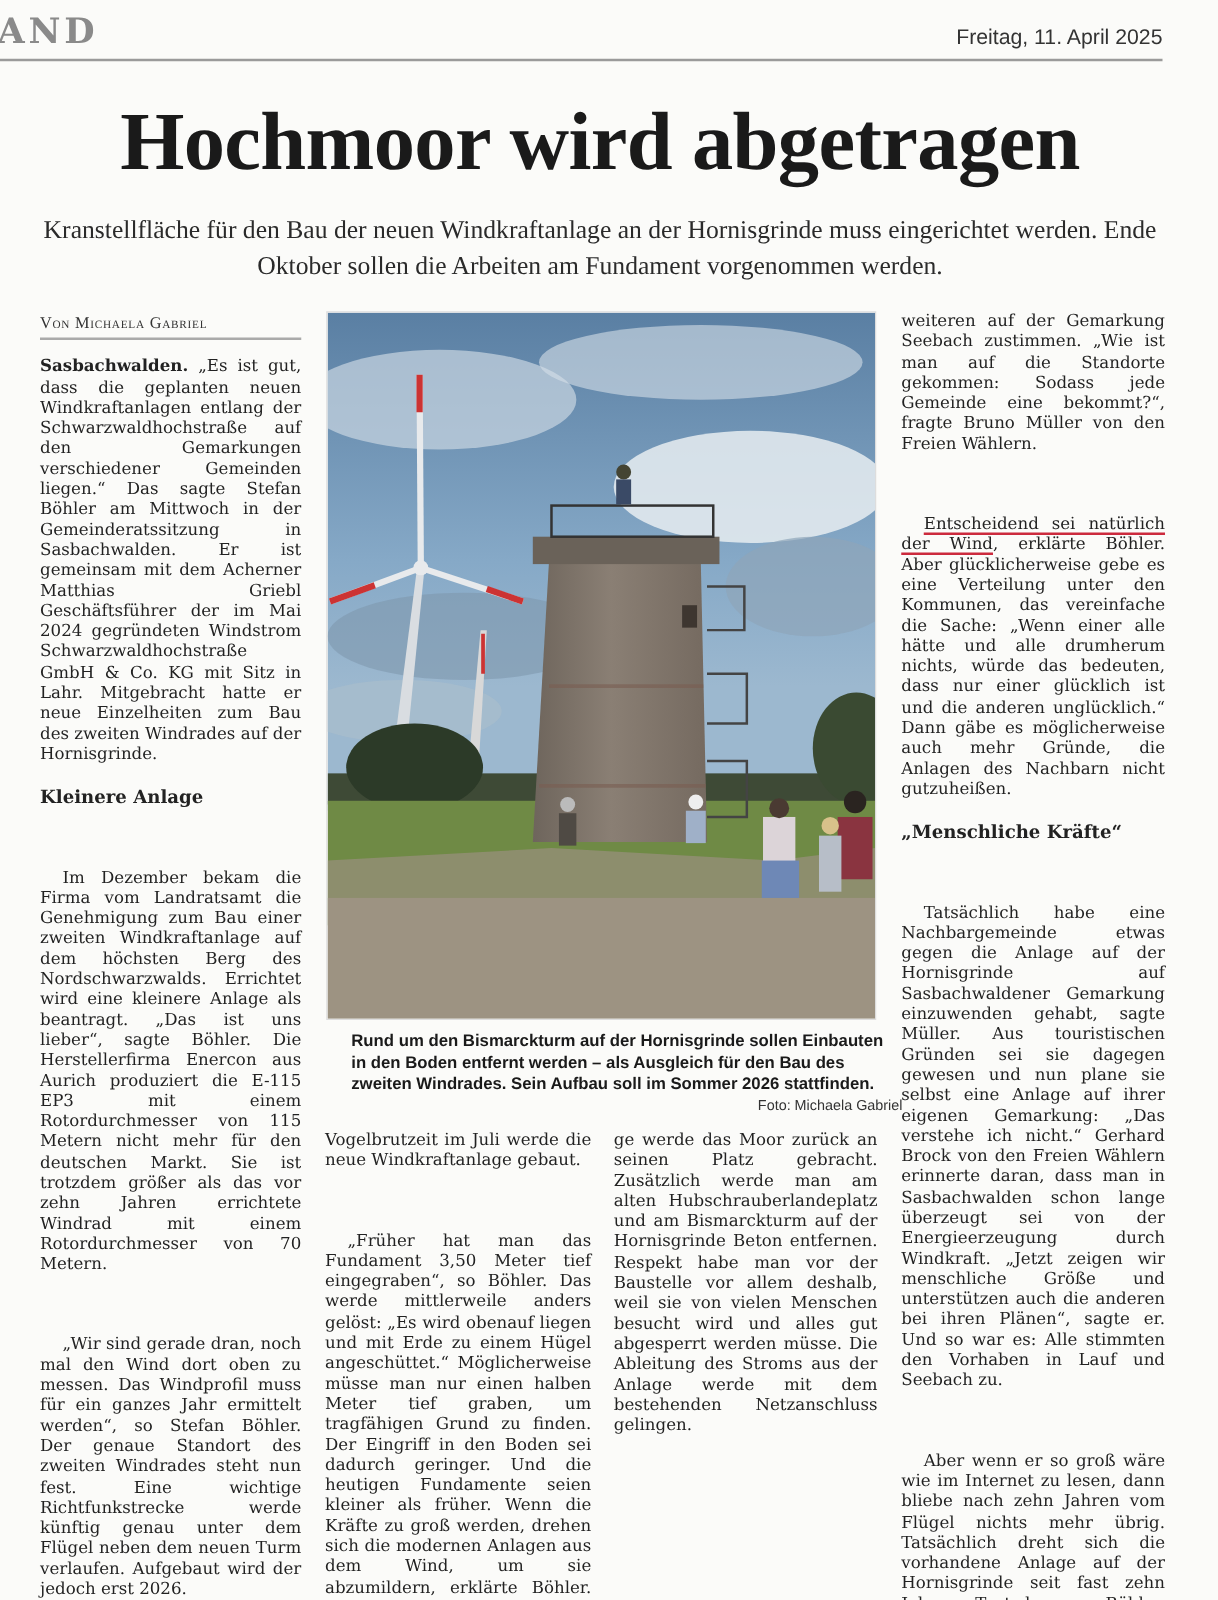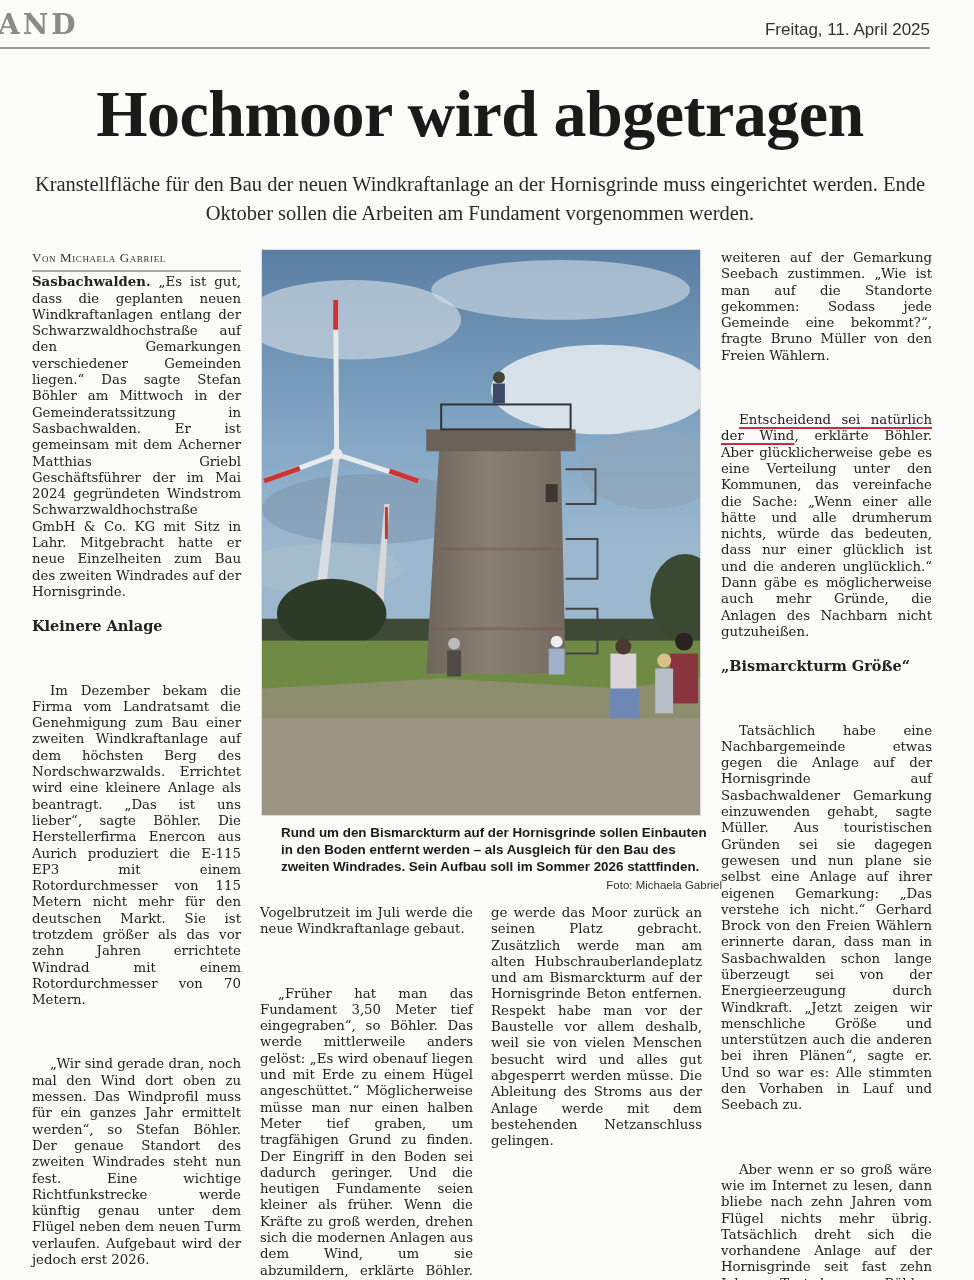--- a/index.html
+++ b/index.html
@@ -15,21 +15,21 @@
     .subhead { position: absolute; left: 30px; top: 170px; width: 900px; text-align: center; font-family: "Liberation Serif", serif; font-size: 20.5px; line-height: 29px; color: #2a2a2a; }
 
     .col { position: absolute; font-family: "DejaVu Serif", serif; font-size: 13.3px; line-height: 16.3px; color: #222; text-align: justify; hyphens: manual; }
     .col p { text-indent: 0; }
     .col p.ind { text-indent: 18px; margin-top: 48px; }
     .col1 { left: 32px; top: 250px; width: 209px; }
     .col2 { left: 260px; top: 905px; width: 213px; }
     .col3 { left: 491px; top: 905px; width: 211px; }
     .col4 { left: 721px; top: 250px; width: 211px; }
 
-    .byline { font-family: "Liberation Serif", serif; font-size: 13px; letter-spacing: 0.6px; color: #333; font-variant: small-caps; padding-bottom: 4px; border-bottom: 2px solid #aaa; margin-bottom: 2px; }
+    .byline { font-family: "Liberation Serif", serif; font-size: 13px; letter-spacing: 0.6px; color: #333; font-variant: small-caps; padding-bottom: 4px; border-bottom: 2px solid #aaa; margin-bottom: 14px; }
     .dateline { font-weight: bold; margin-top: 32px; }
     .subhead-col { font-family: "DejaVu Serif", serif; font-weight: bold; font-size: 14.5px; margin: 18px 0 18px 0; text-align: left; }
 
     .hl { text-decoration: underline; text-decoration-color: #cc2a3d; text-decoration-thickness: 2px; text-underline-offset: 3px; }
 
     .photo { position: absolute; left: 261px; top: 249px; width: 440px; height: 567px; overflow: hidden; border: 1px solid #ddd; }
     .photo svg { display: block; width: 100%; height: 100%; }
 
     .caption { position: absolute; left: 261px; top: 824px; width: 441px; font-family: "Liberation Sans", sans-serif; font-weight: bold; font-size: 13.4px; line-height: 17px; color: #1a1a1a; margin-left: 20px; }
     .credit { float: right; font-weight: normal; font-size: 11.5px; color: #333; margin-top: 2px; }
@@ -132,16 +132,16 @@
   <p class="ind">„Früher hat man das Fundament 3,50 Meter tief eingegraben“, so Böhler. Das werde mittlerweile anders gelöst: „Es wird obenauf liegen und mit Erde zu einem Hügel angeschüttet.“ Möglicherweise müsse man nur einen halben Meter tief graben, um tragfähigen Grund zu finden. Der Eingriff in den Boden sei dadurch geringer. Und die heutigen Fundamente seien kleiner als früher. Wenn die Kräfte zu groß werden, drehen sich die modernen Anlagen aus dem Wind, um sie abzumildern, erklärte Böhler. Nach dem Aufbau der neuen Anla-</p>
 </div>
 
 <div class="col col3">
   <p>ge werde das Moor zurück an seinen Platz gebracht. Zusätzlich werde man am alten Hubschrauberlandeplatz und am Bismarckturm auf der Hornisgrinde Beton entfernen. Respekt habe man vor der Baustelle vor allem deshalb, weil sie von vielen Menschen besucht wird und alles gut abgesperrt werden müsse. Die Ableitung des Stroms aus der Anlage werde mit dem bestehenden Netzanschluss gelingen.</p>
 </div>
 
 <div class="col col4">
   <p>weiteren auf der Gemarkung Seebach zustimmen. „Wie ist man auf die Standorte gekommen: Sodass jede Gemeinde eine bekommt?“, fragte Bruno Müller von den Freien Wählern.</p>
   <p class="ind"><span class="hl">Entscheidend sei natürlich der Wind</span><span>, erklärte Böhler. Aber glücklicherweise gebe es eine Verteilung unter den Kommunen, das vereinfache die Sache: „Wenn einer alle hätte und alle drumherum nichts, würde das bedeuten, dass nur einer glücklich ist und die anderen unglücklich.“ Dann gäbe es möglicherweise auch mehr Gründe, die Anlagen des Nachbarn nicht gutzuheißen.</span></p>
-  <div class="subhead-col">„Bismarckturm Größe“</div>
+  <div class="subhead-col">„Menschliche Kräfte“</div>
   <p class="ind">Tatsächlich habe eine Nachbargemeinde etwas gegen die Anlage auf der Hornisgrinde auf Sasbachwaldener Gemarkung einzuwenden gehabt, sagte Müller. Aus touristischen Gründen sei sie dagegen gewesen und nun plane sie selbst eine Anlage auf ihrer eigenen Gemarkung: „Das verstehe ich nicht.“ Gerhard Brock von den Freien Wählern erinnerte daran, dass man in Sasbachwalden schon lange überzeugt sei von der Energieerzeugung durch Windkraft. „Jetzt zeigen wir menschliche Größe und unterstützen auch die anderen bei ihren Plänen“, sagte er. Und so war es: Alle stimmten den Vorhaben in Lauf und Seebach zu.</p>
   <p class="ind">Aber wenn er so groß wäre wie im Internet zu lesen, dann bliebe nach zehn Jahren vom Flügel nichts mehr übrig. Tatsächlich dreht sich die vorhandene Anlage auf der Hornisgrinde seit fast zehn Jahren. Trotzdem, so Böhler, sei sogar die rote Farbe noch dran, mit der die Rotoren gestrichen wurden.</p>
 </div>
 
 </body></html>

